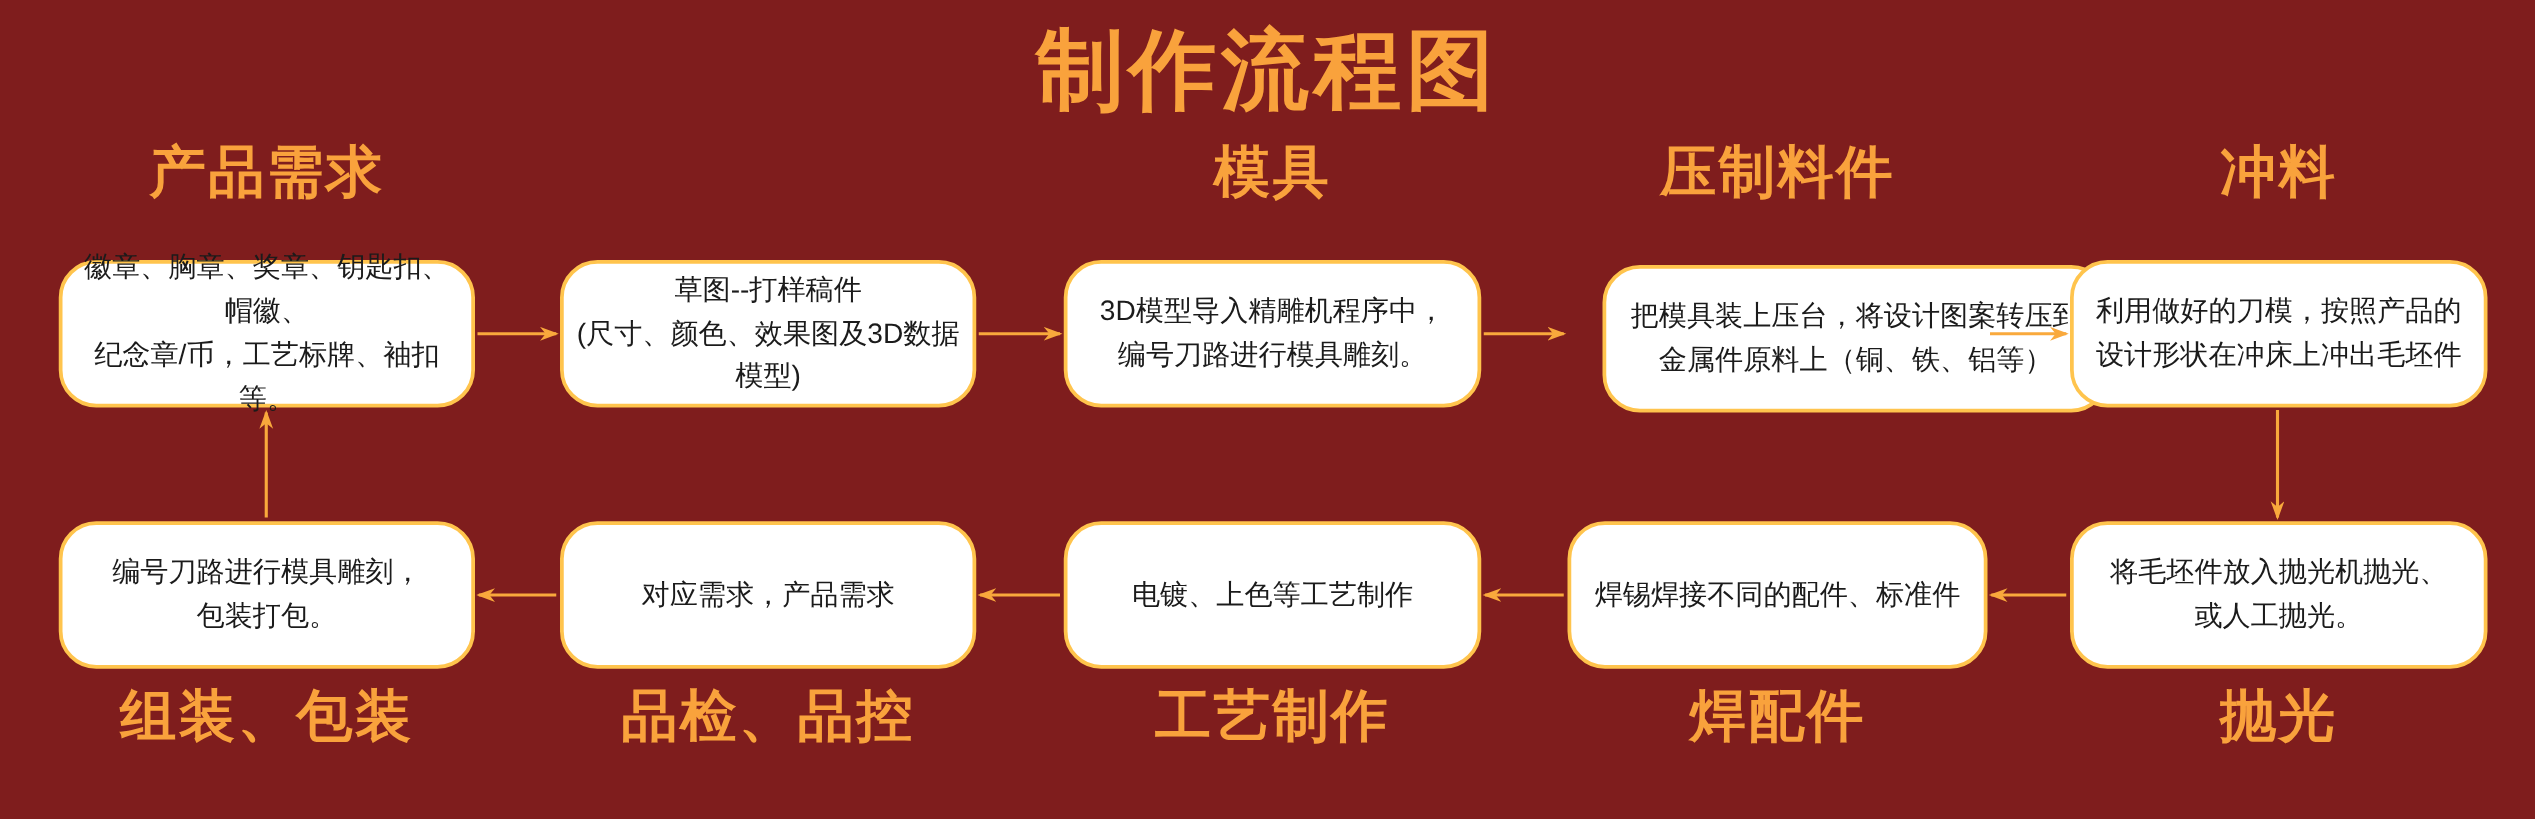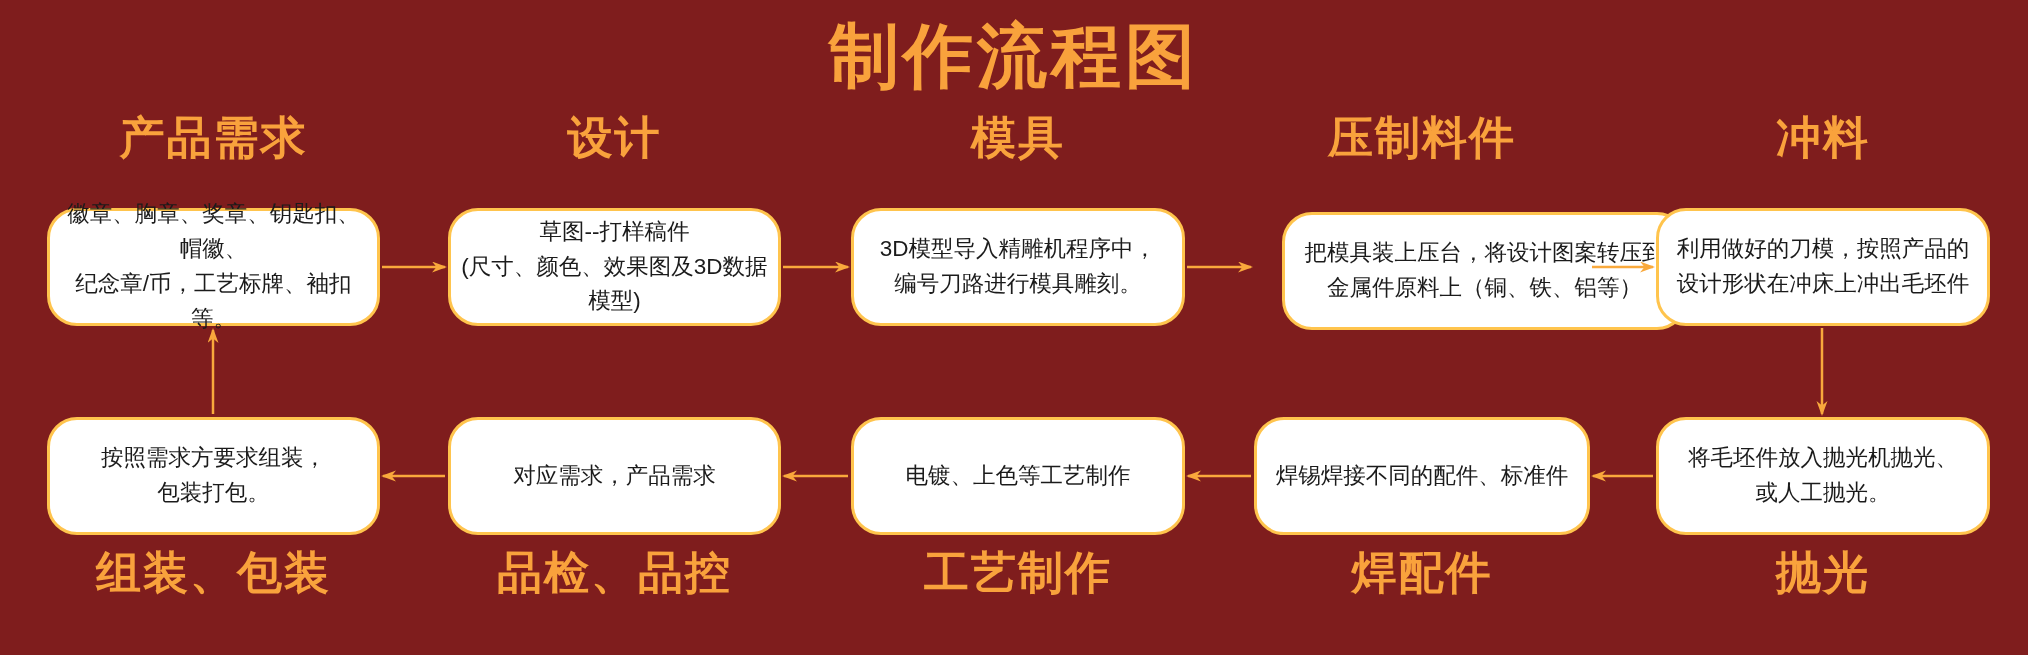--- a/index.html
+++ b/index.html
@@ -27,21 +27,20 @@
   svg.arrows{position:absolute;left:0;top:0;pointer-events:none;}
 </style>
 </head>
 <body>
 
 <div id="canvas">
 
   <div class="title">制作流程图</div>
 
   <div class="stage-label" style="left:47px;top:108px;width:333px;">产品需求</div>
-  <div class="stage-label" style="left:448px;top:108px;width:333px;">设计</div>
   <div class="stage-label" style="left:851px;top:108px;width:334px;">模具</div>
   <div class="stage-label" style="left:1254px;top:108px;width:336px;">压制料件</div>
   <div class="stage-label" style="left:1656px;top:108px;width:334px;">冲料</div>
 
   <div class="flow-box" style="left:47px;top:208px;width:333px;">
     <div class="box-text">徽章、胸章、奖章、钥匙扣、帽徽、
 纪念章/币，工艺标牌、袖扣等。</div>
   </div>
   <div class="flow-box" style="left:448px;top:208px;width:333px;">
     <div class="box-text">草图--打样稿件
@@ -54,21 +53,21 @@
   <div class="flow-box" style="left:1254px;top:212px;width:405px;margin-left:28px;">
     <div class="box-text">把模具装上压台，将设计图案转压到
 金属件原料上（铜、铁、铝等）</div>
   </div>
   <div class="flow-box" style="left:1656px;top:208px;width:334px;">
     <div class="box-text">利用做好的刀模，按照产品的
 设计形状在冲床上冲出毛坯件</div>
   </div>
 
   <div class="flow-box" style="left:47px;top:417px;width:333px;">
-    <div class="box-text">按照需求方要求组装，
+    <div class="box-text">编号刀路进行模具雕刻，
 包装打包。</div>
   </div>
   <div class="flow-box" style="left:448px;top:417px;width:333px;">
     <div class="box-text">对应需求，产品需求</div>
   </div>
   <div class="flow-box" style="left:851px;top:417px;width:334px;">
     <div class="box-text">电镀、上色等工艺制作</div>
   </div>
   <div class="flow-box" style="left:1254px;top:417px;width:336px;">
     <div class="box-text">焊锡焊接不同的配件、标准件</div>

